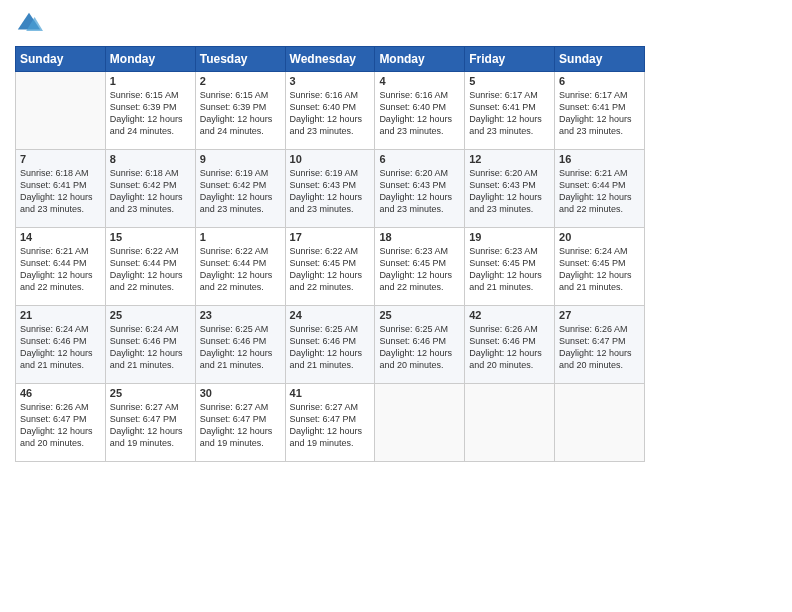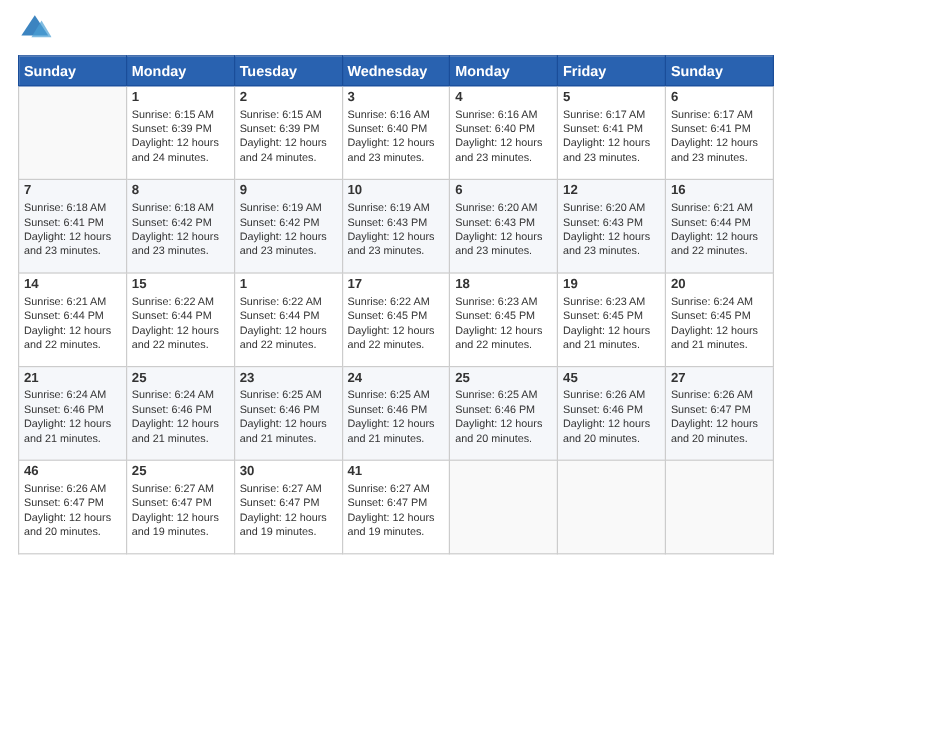--- a/index.html
+++ b/index.html
@@ -230,21 +230,21 @@
           </td>
           <td>
             <span class="day-num">24</span>
             <div class="cell-info">Sunrise: 6:25 AM<br>Sunset: 6:46 PM<br>Daylight: 12 hours<br>and 21 minutes.</div>
           </td>
           <td>
             <span class="day-num">25</span>
             <div class="cell-info">Sunrise: 6:25 AM<br>Sunset: 6:46 PM<br>Daylight: 12 hours<br>and 20 minutes.</div>
           </td>
           <td>
-            <span class="day-num">45</span>
+            <span class="day-num">42</span>
             <div class="cell-info">Sunrise: 6:26 AM<br>Sunset: 6:46 PM<br>Daylight: 12 hours<br>and 20 minutes.</div>
           </td>
           <td>
             <span class="day-num">27</span>
             <div class="cell-info">Sunrise: 6:26 AM<br>Sunset: 6:47 PM<br>Daylight: 12 hours<br>and 20 minutes.</div>
           </td>
         </tr>
         <tr>
           <td>
             <span class="day-num">46</span>

